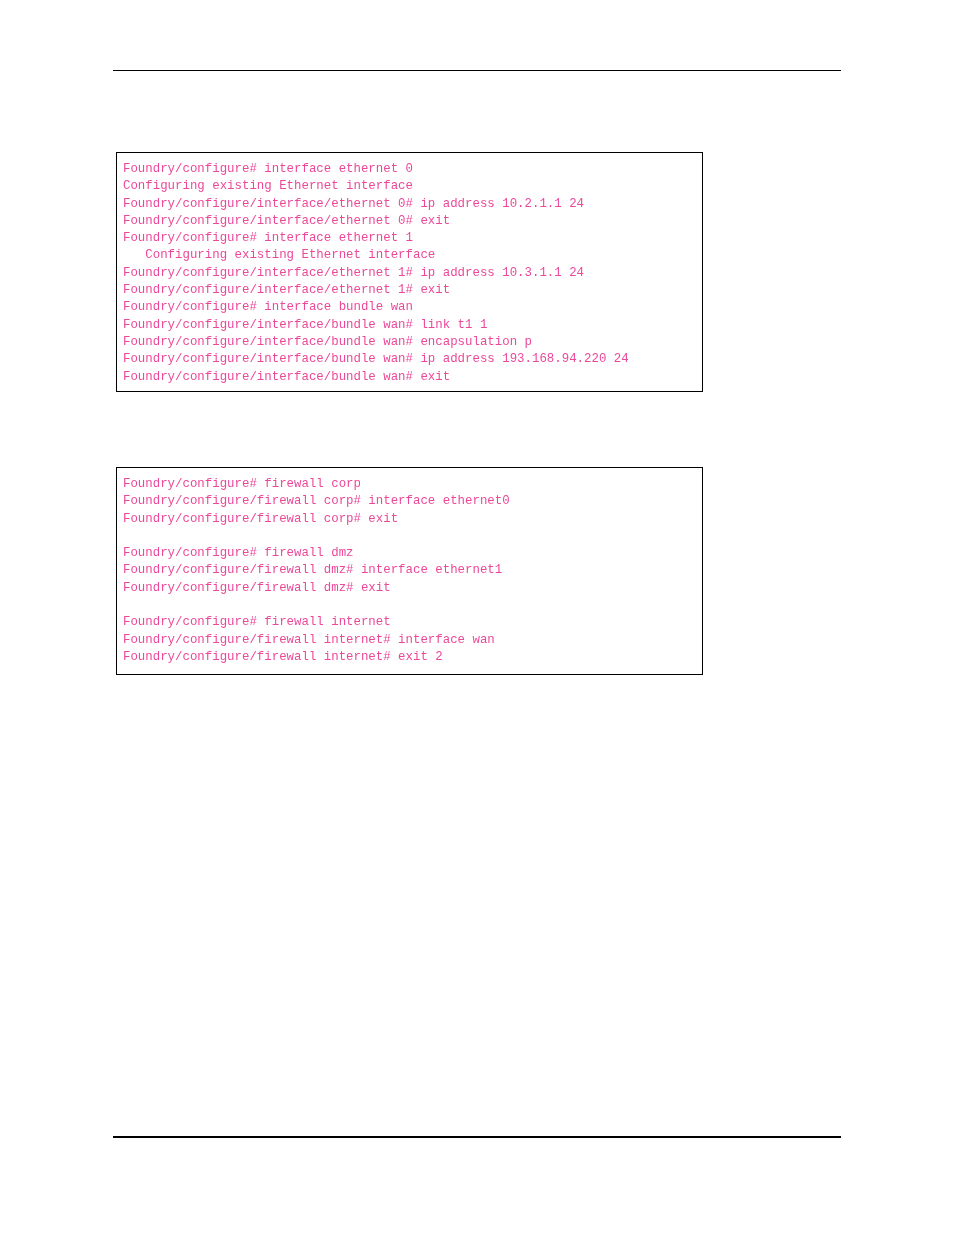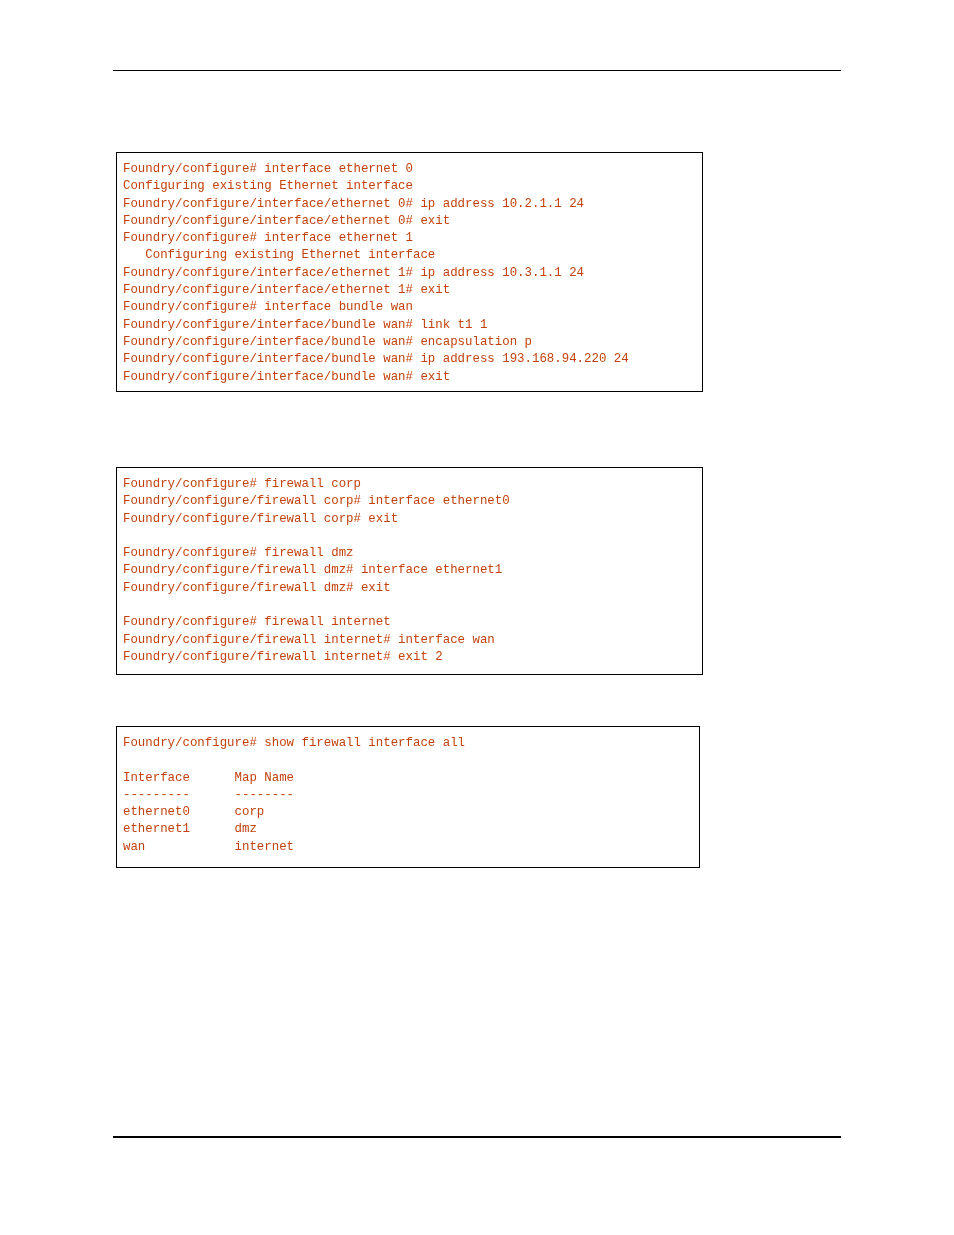--- a/index.html
+++ b/index.html
@@ -40,21 +40,21 @@
     background: #ffffff;
     box-sizing: border-box;
     padding: 8px 0 8px 0;
   }
   .codebox pre {
     margin: 0;
     padding: 0 6px;
     font-family: "Liberation Mono", "DejaVu Sans Mono", monospace;
     font-size: 12.4px;
     line-height: 17.3px;
-    color: #c2410c;
+    color: #ec4899;
     white-space: pre;
     letter-spacing: 0px;
   }
   #box1 {
     left: 116px;
     top: 152px;
     width: 587px;
     height: 240px;
   }
   #box2 {
@@ -100,25 +100,16 @@
 
 Foundry/configure# firewall dmz
 Foundry/configure/firewall dmz# interface ethernet1
 Foundry/configure/firewall dmz# exit
 
 Foundry/configure# firewall internet
 Foundry/configure/firewall internet# interface wan
 Foundry/configure/firewall internet# exit 2</pre>
   </div>
 
-  <div class="codebox" id="box3">
-    <pre>Foundry/configure# show firewall interface all
-
-Interface      Map Name
----------      --------
-ethernet0      corp
-ethernet1      dmz
-wan            internet</pre>
-  </div>
 
   <div class="rule rule-bottom"></div>
 
 </div>
 
 </body></html>

